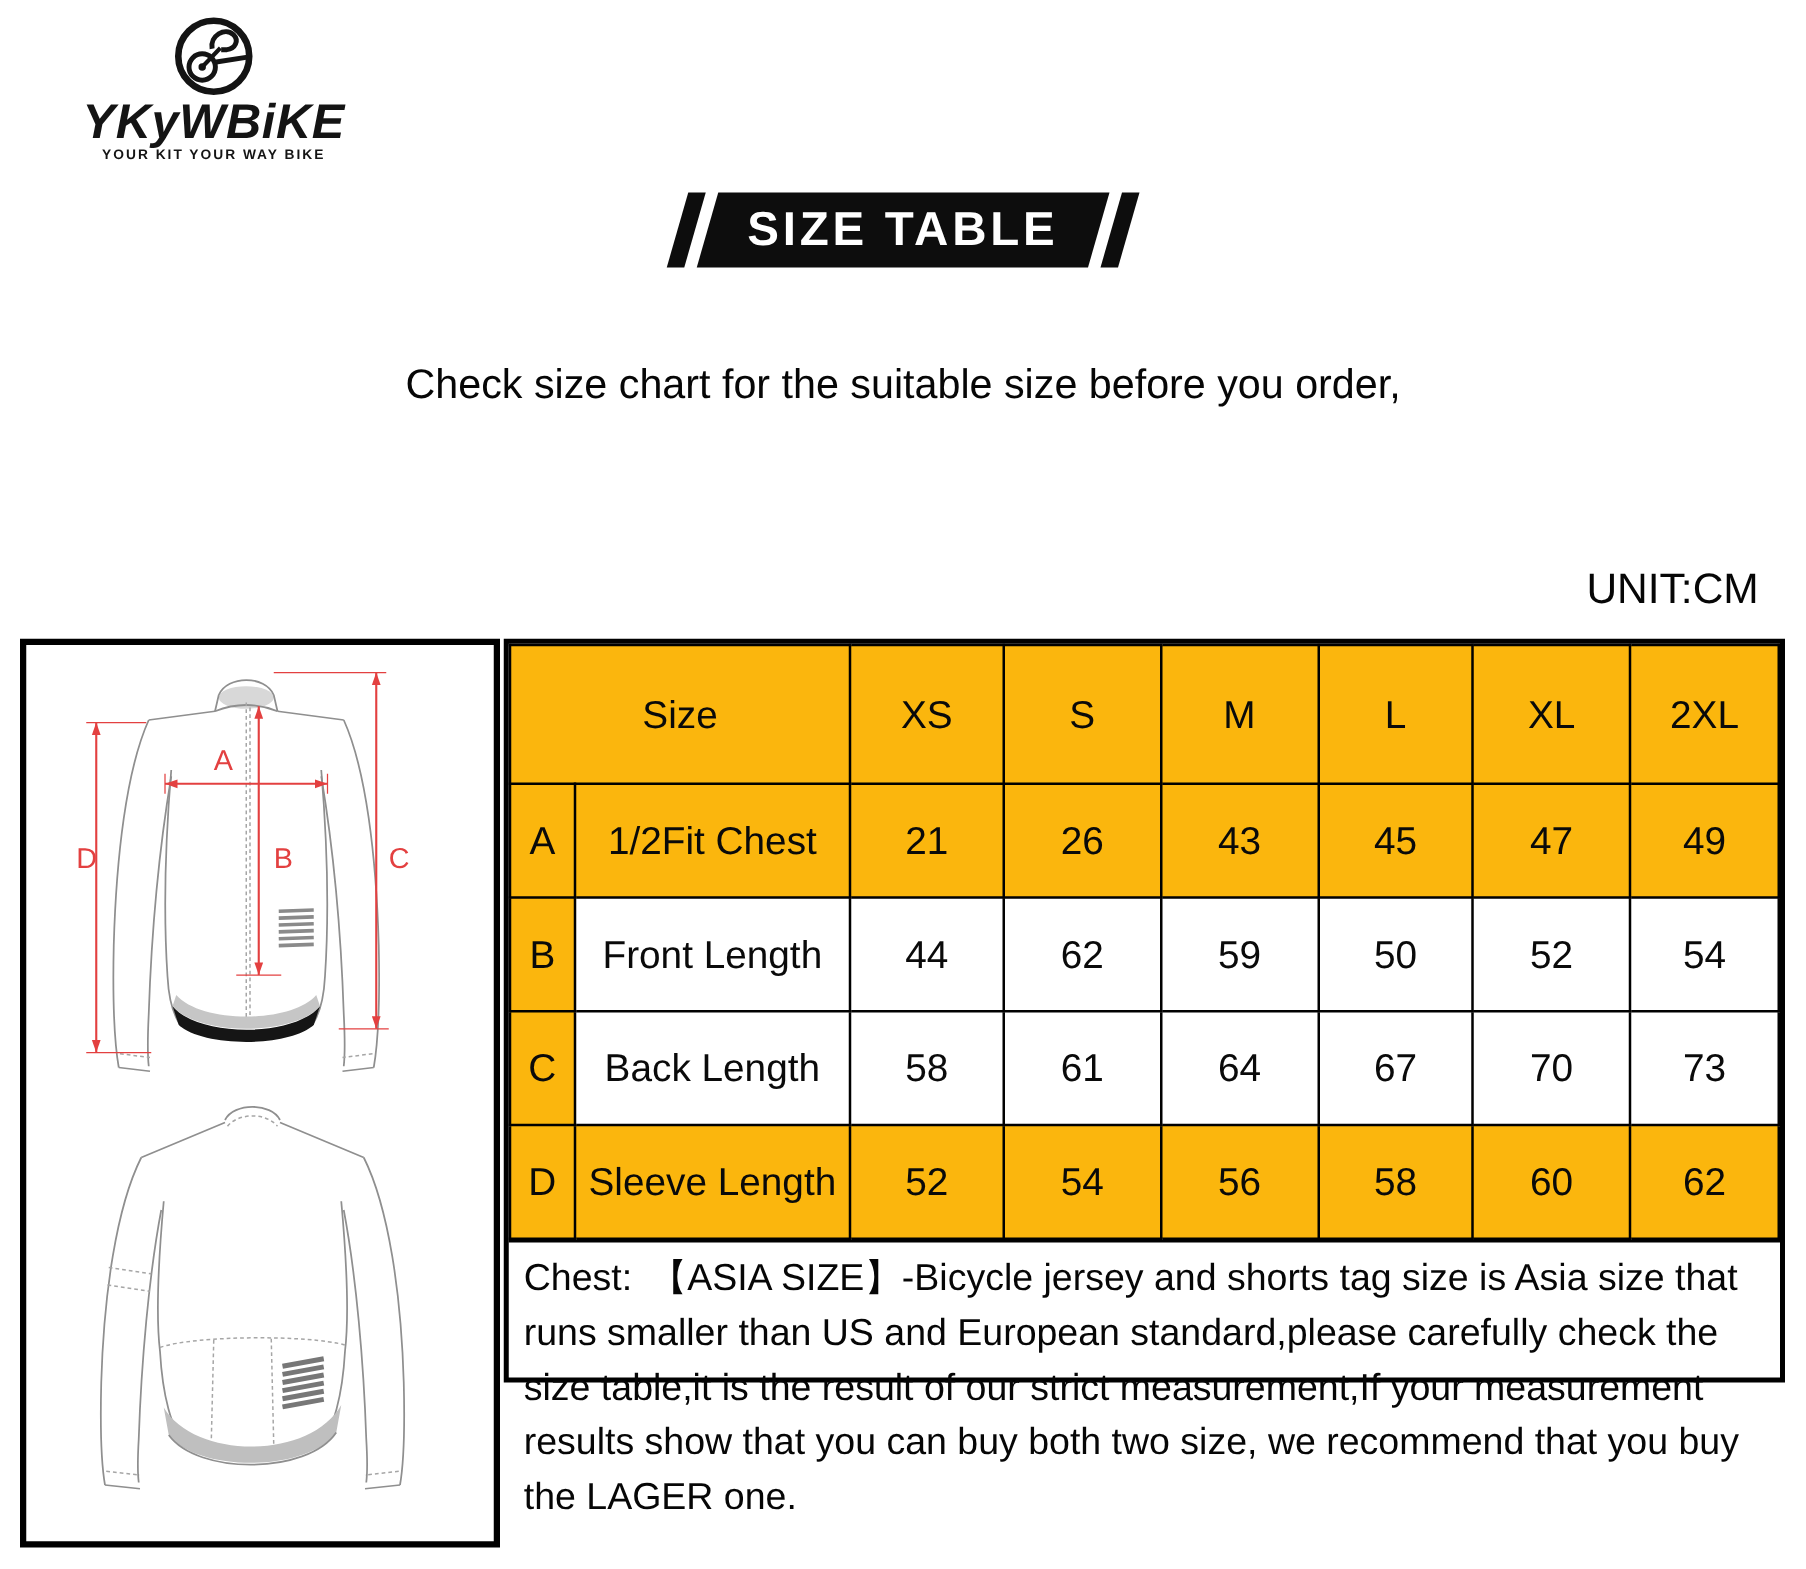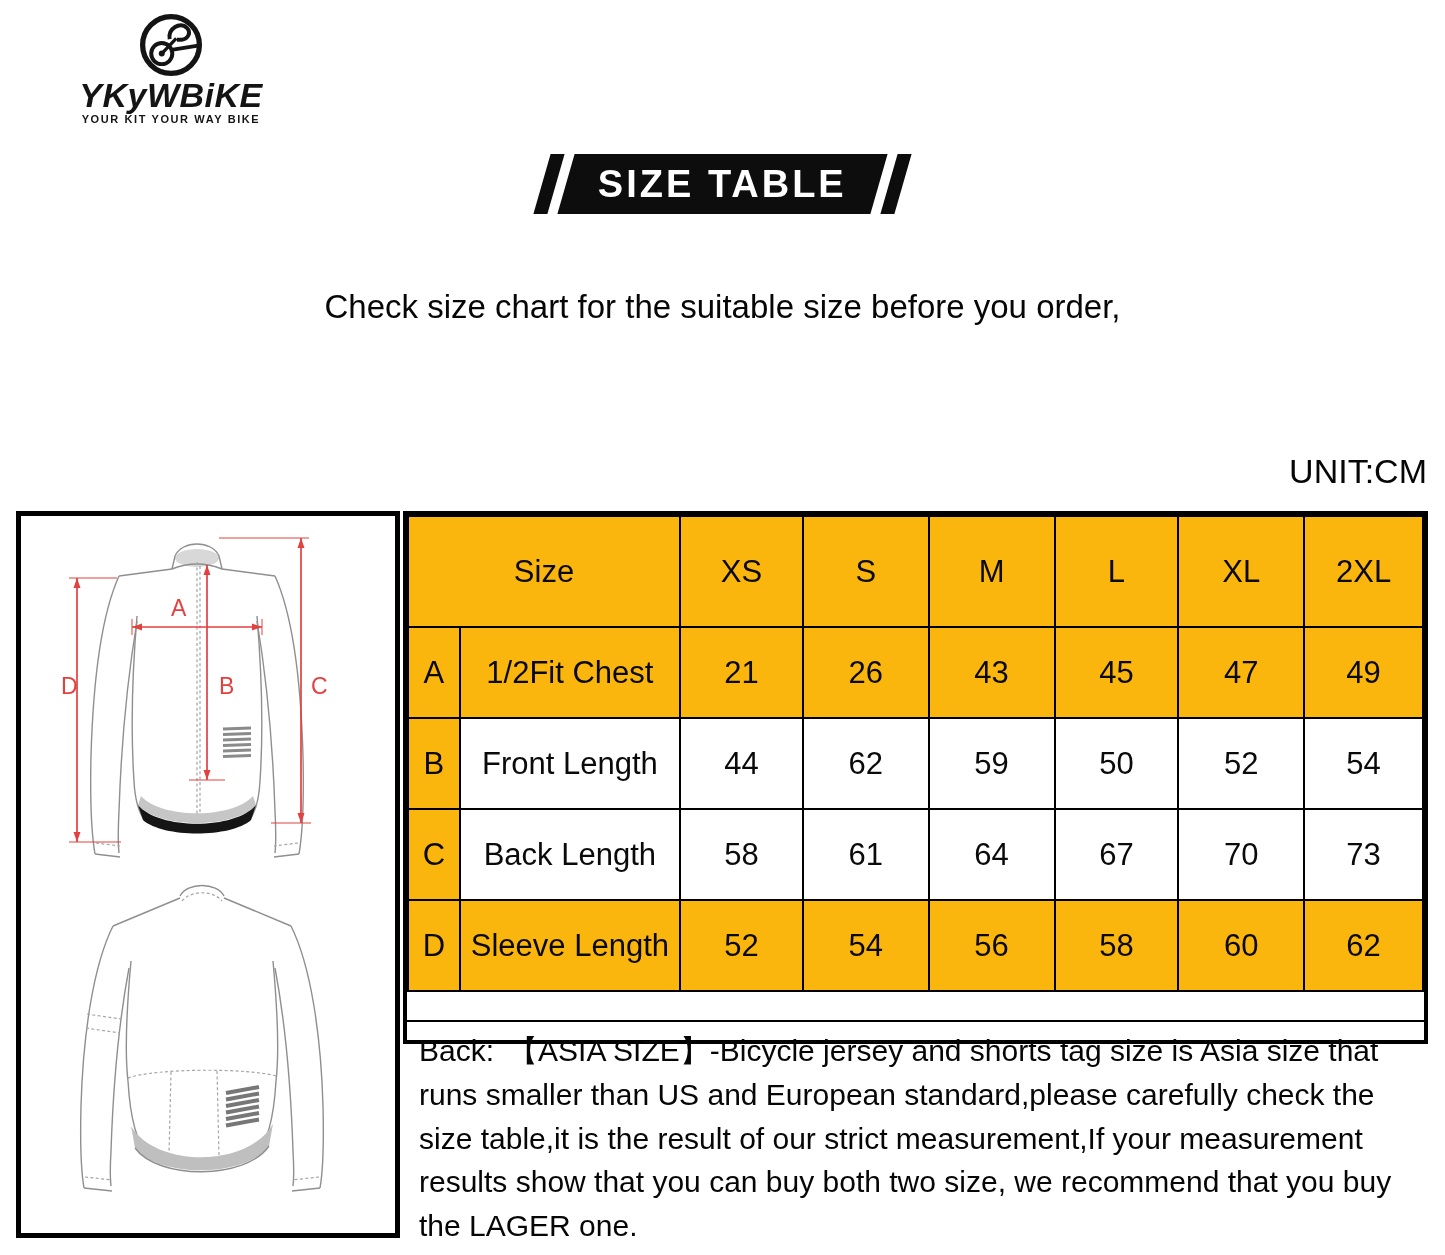--- a/index.html
+++ b/index.html
@@ -2,55 +2,55 @@
 <html><head>
 <meta charset="utf-8">
 <style>
   html,body{margin:0;padding:0;background:#ffffff;}
   .page{position:relative;width:1445px;height:1255px;background:#fff;overflow:hidden;
         font-family:"Liberation Sans", sans-serif;color:#0a0a0a;}
 
   
   .logo{position:absolute;left:52px;top:12px;width:238px;text-align:center;}
   .logo-icon{display:block;margin:0 auto;width:66px;height:66px;}
-  .logo-text{font-size:34px;font-weight:800;font-style:italic;line-height:1.0;
+  .logo-text{font-size:39px;font-weight:800;font-style:italic;line-height:1.0;
              letter-spacing:0.5px;color:#141414;white-space:nowrap;}
   .logo-tagline{font-size:11px;font-weight:700;letter-spacing:1.6px;color:#141414;margin-top:1px;}
 
   
   .banner{position:absolute;top:154px;left:0;right:0;height:60px;
           display:flex;justify-content:center;align-items:stretch;gap:10px;}
   .banner .slash{width:14px;background:#0d0d0d;transform:skewX(-16deg);}
   .banner .bbody{background:#0d0d0d;transform:skewX(-16deg);padding:0 32px;
                  display:flex;align-items:center;}
   .banner .bbody span{display:inline-block;transform:skewX(16deg);color:#fff;
                  font-size:38px;font-weight:600;letter-spacing:3px;white-space:nowrap;}
 
   
   .intro{position:absolute;top:286px;left:0;width:100%;text-align:center;
          font-size:33px;line-height:1.28;color:#060606;}
 
   
-  .unit{position:absolute;top:452px;right:18px;font-size:34px;color:#060606;}
+  .unit{position:absolute;top:452px;right:38px;font-size:34px;color:#060606;}
 
   
   .diagram-panel{position:absolute;left:16px;top:511px;width:384px;height:727px;
                  border:5px solid #000;box-sizing:border-box;background:#fff;}
   .diagram-panel svg{display:block;width:374px;height:717px;}
   .sketch{stroke:#8f8f8f;stroke-width:1.4;fill:none;}
   .sketch-dash{stroke:#a6a6a6;stroke-width:1.2;fill:none;stroke-dasharray:3 2.4;}
   .arrow{stroke:#e34040;stroke-width:1.7;fill:none;}
   .tick{stroke:#e34040;stroke-width:1;fill:none;}
   .ahead{fill:#e34040;}
   .alabel{fill:#e34040;font-family:"Liberation Sans",sans-serif;font-size:23px;}
 
   
-  .table-panel{position:absolute;left:403px;top:511px;width:1025px;height:533px;
+  .table-panel{position:absolute;left:403px;top:511px;width:1025px;height:595px;
                border:4px solid #000;box-sizing:border-box;background:#fff;
-               display:flex;flex-direction:column;gap:28px;}
+               display:flex;flex-direction:column;}
   table.size{border-collapse:collapse;width:100%;table-layout:fixed;}
   table.size th,table.size td{border:2px solid #000;text-align:center;
                font-size:31px;font-weight:400;padding:0;color:#0a0a0a;}
   table.size th{font-weight:400;height:109px;}
   table.size td{height:89px;}
   .hl{background:#FBB60D;}
   .note{flex:1;border-top:2px solid #000;padding:7px 14px 0 12px;
         font-size:30px;line-height:1.46;color:#060606;text-align:left;}
   .note .note-label{padding-right:14px;}
 </style>
@@ -252,17 +252,17 @@
           <td class="hl">52</td>
           <td class="hl">54</td>
           <td class="hl">56</td>
           <td class="hl">58</td>
           <td class="hl">60</td>
           <td class="hl">62</td>
         </tr>
       </tbody>
     </table>
     <div class="note">
-      <span class="note-label">Back:</span><span>【ASIA SIZE】-Bicycle jersey and shorts tag size is Asia size that runs smaller than US and European standard,please carefully check the size table,it is the result of our strict measurement,If your measurement results show that you can buy both two size, we recommend that you buy the LAGER one.</span>
+      <span class="note-label">Chest:</span><span>【ASIA SIZE】-Bicycle jersey and shorts tag size is Asia size that runs smaller than US and European standard,please carefully check the size table,it is the result of our strict measurement,If your measurement results show that you can buy both two size, we recommend that you buy the LAGER one.</span>
     </div>
   </div>
 
 </div>
 
 </body></html>

